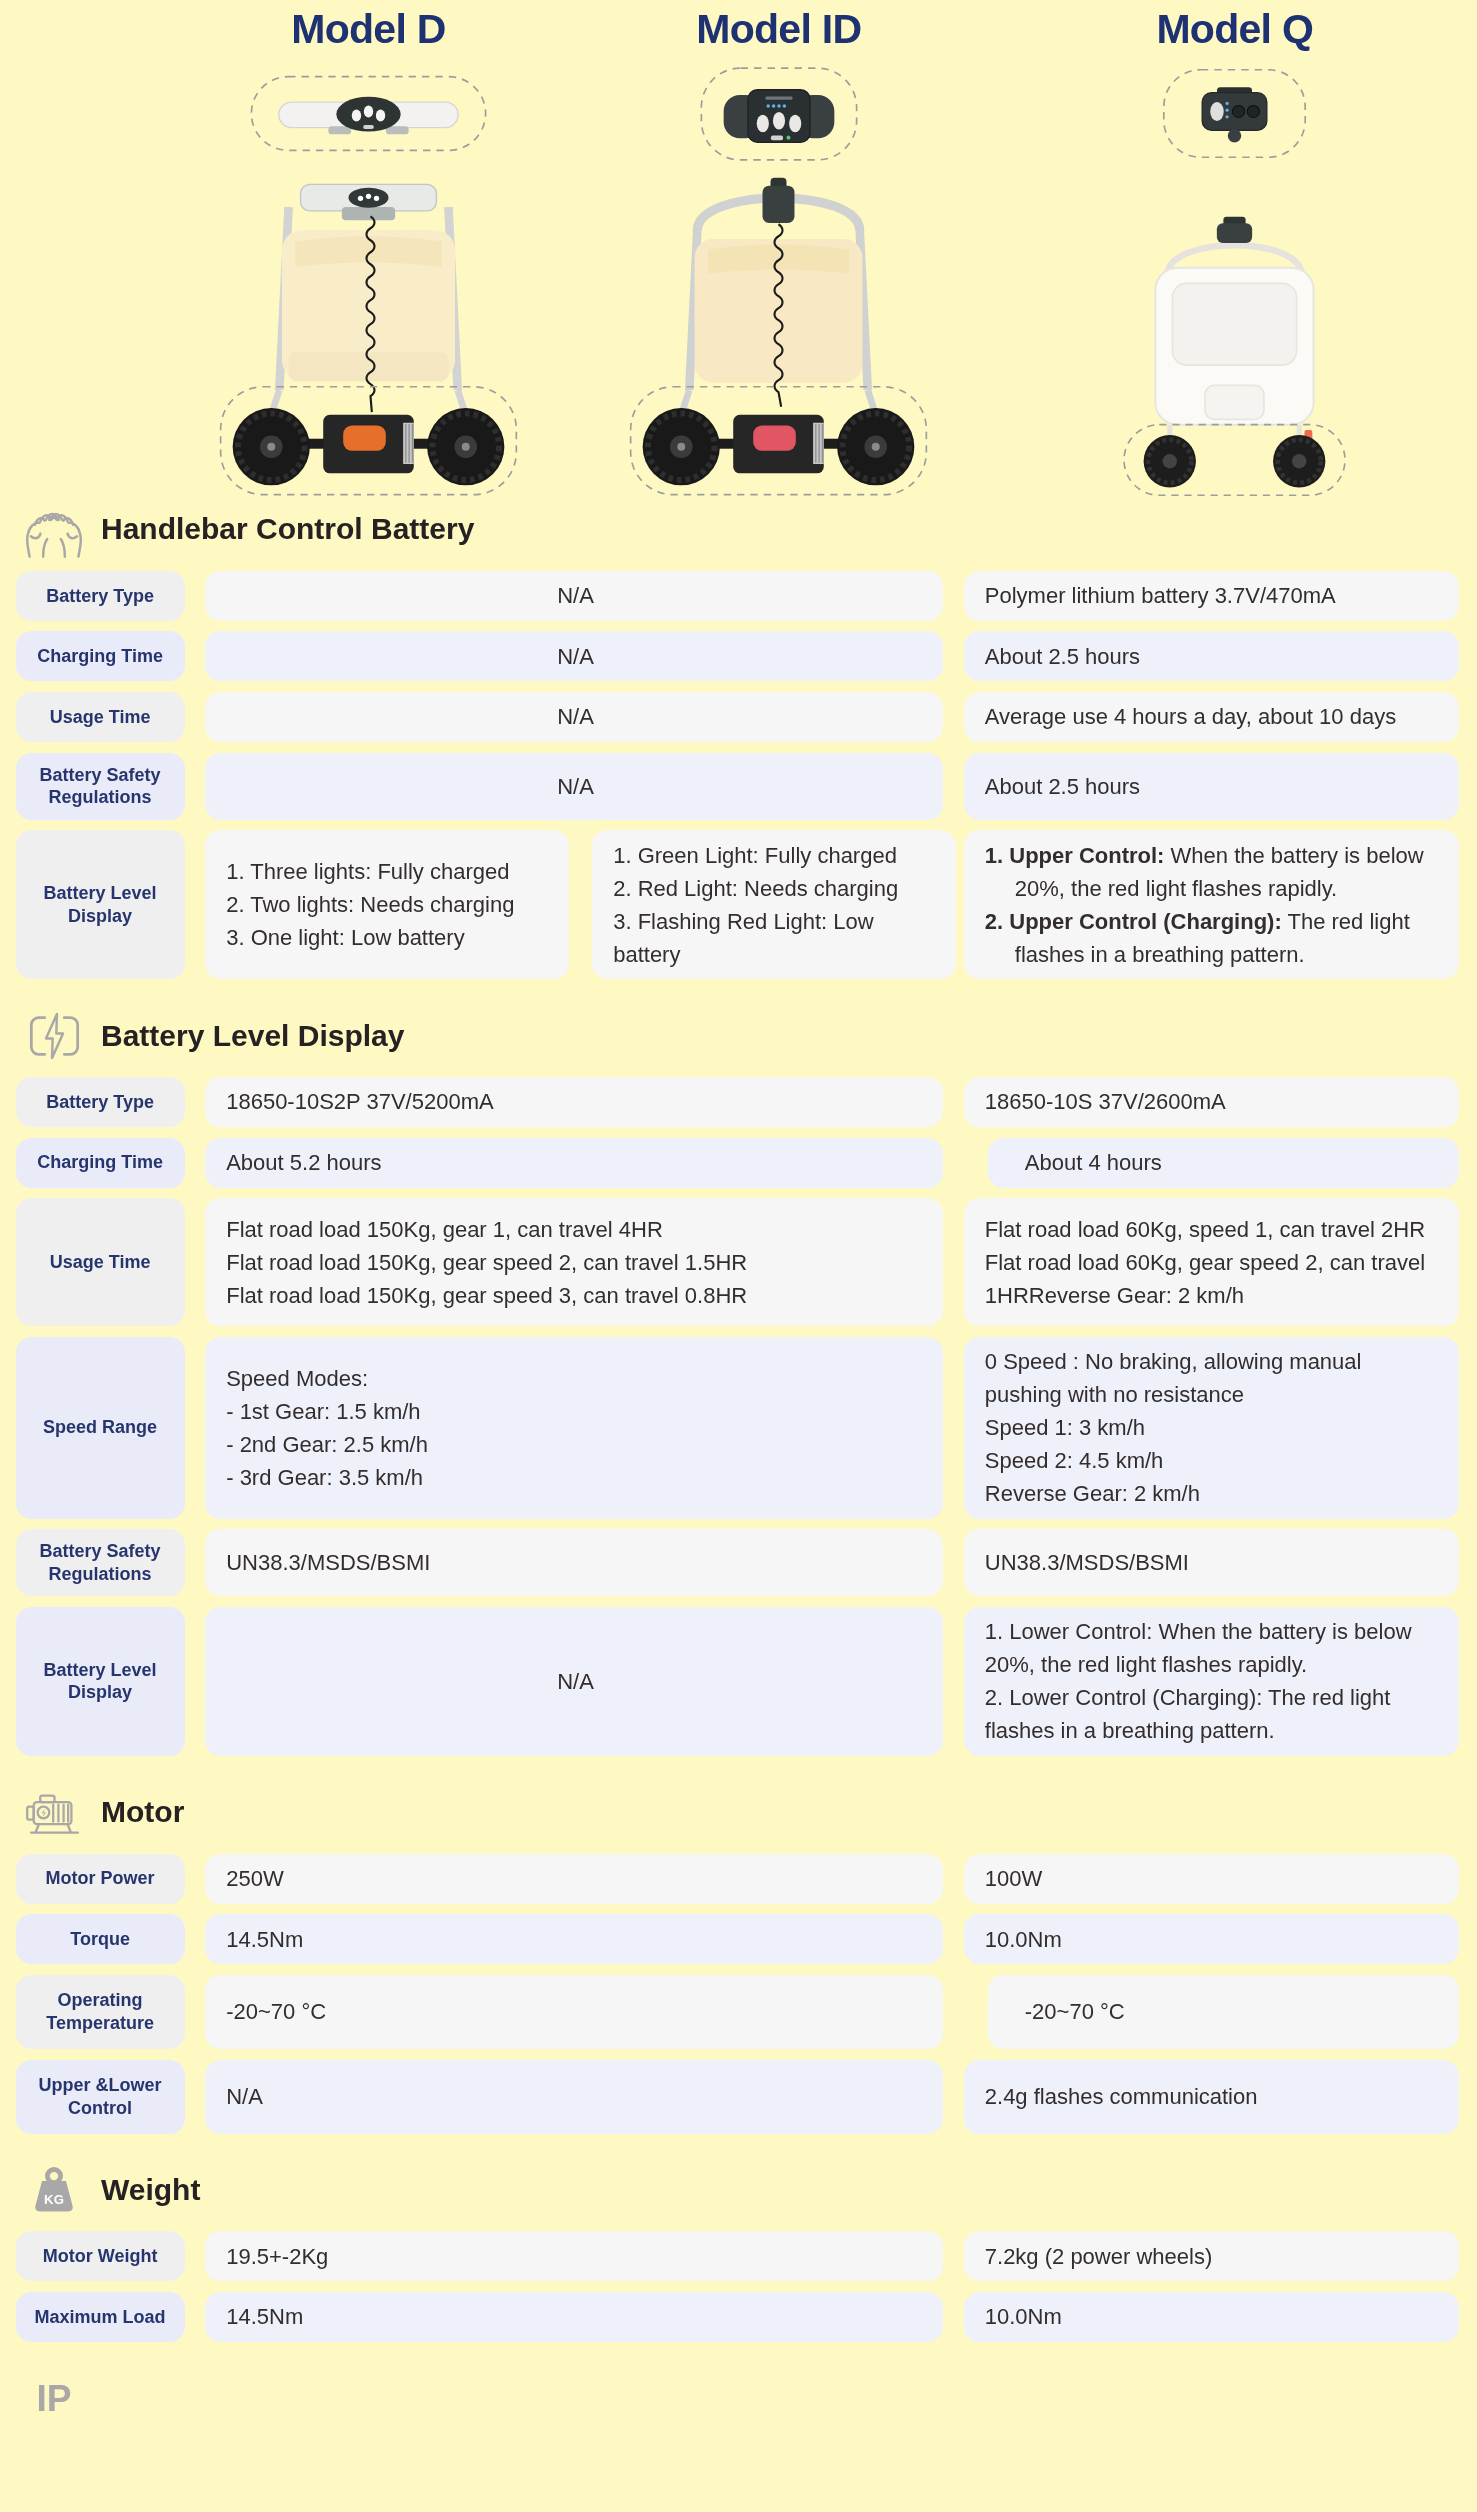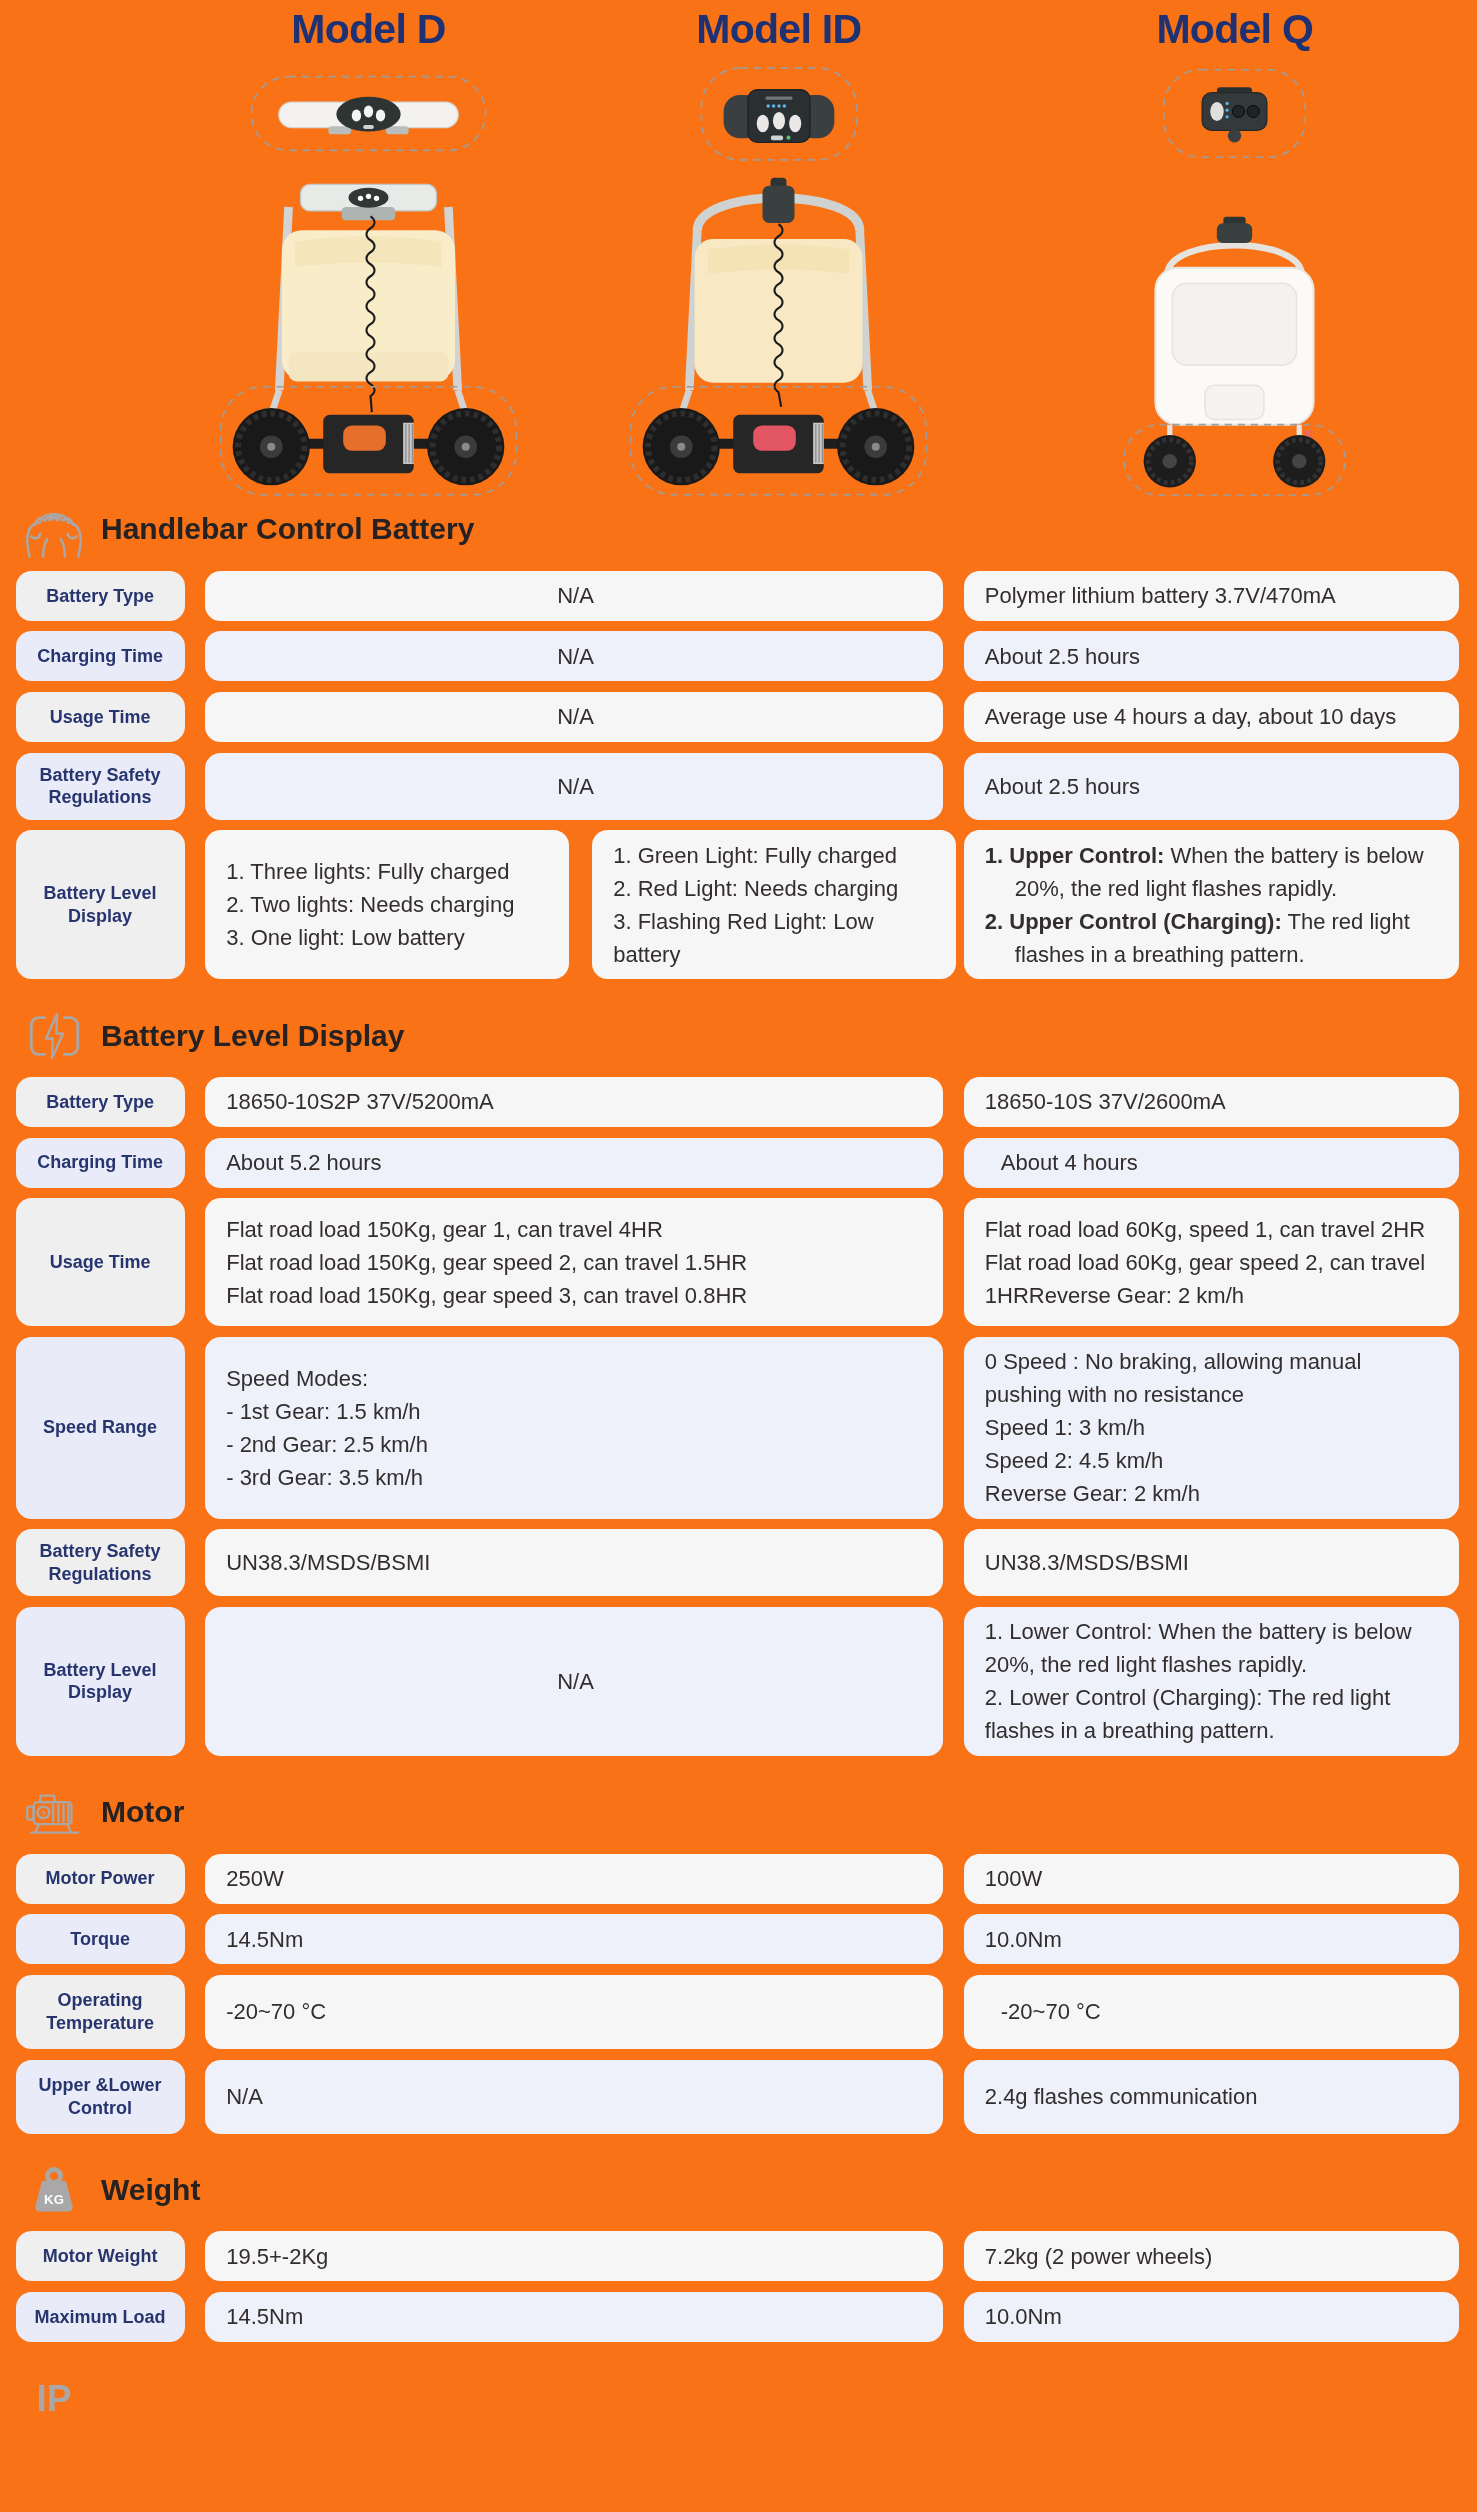--- a/index.html
+++ b/index.html
@@ -1,18 +1,18 @@
 <!DOCTYPE html>
 <html style="font-size:11.3px"><head>
 <meta charset="utf-8">
 <style>
   html,body{margin:0;padding:0;background:#ffffff;}
   .page{
     width:1477px;height:2512px;overflow:hidden;position:relative;
-    background:#f97316;font-family:"Liberation Sans",sans-serif;color:#332d2d;
+    background:#fef9c3;font-family:"Liberation Sans",sans-serif;color:#332d2d;
   }
   
   .models-block{display:flex;padding-left:169px;padding-top:7px;}
   .mcol{width:399px;display:flex;flex-direction:column;align-items:center;}
   .mcol.id{margin-left:11.3px;}
   .mcol.q{margin-left:57px;}
   .mtitle{font-size:41px;font-weight:800;color:#1e3173;line-height:1.1;letter-spacing:-0.7px;text-align:center;}
   .chipwrap{height:106px;margin-top:8.5px;display:flex;align-items:center;justify-content:center;}
   .strollerwrap{height:333px;display:flex;align-items:flex-end;justify-content:center;}
   
@@ -29,21 +29,21 @@
     padding:5.7px 8.5px;box-sizing:border-box;
   }
   .cell{
     background:#f6f6f6;border-radius:15.6px;font-size:22px;color:#332d2d;line-height:1.5;
     display:flex;align-items:center;padding:8.5px 18.4px 8.5px 21px;box-sizing:border-box;
     white-space:pre-line;
   }
   .row.alt .lbl{background:#e9ecf8;}
   .row.alt .cell{background:#eef0fa;}
   .cell.center{justify-content:center;text-align:center;}
-  .cell.ind1{padding-left:37px;}
+  .cell.ind1{padding-left:37px;margin-left:24px;}
   .cell.col{flex-direction:column;align-items:flex-start;justify-content:center;}
   .rich{display:block;padding-left:30px;text-indent:-30px;}
   .rich .lead{font-weight:700;}
   .h64{min-height:45px;}
   .h94{min-height:67px;}
   .h105{min-height:74px;}
   .h170{min-height:121px;}
   .h180{min-height:128px;}
   .h185{min-height:131px;}
   .h200{min-height:142px;}

